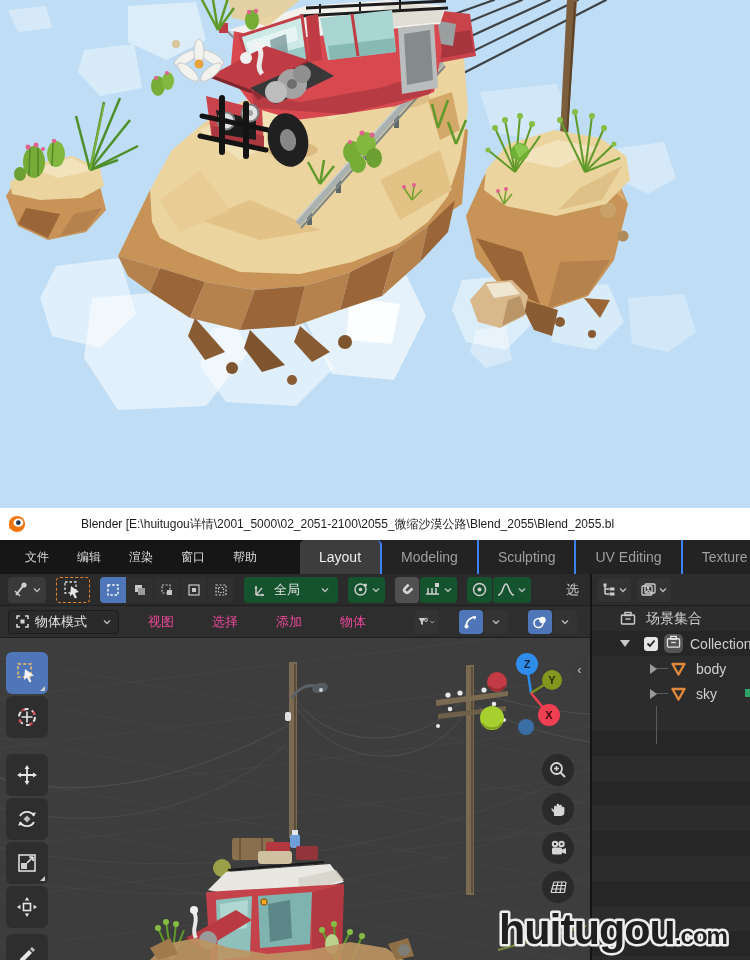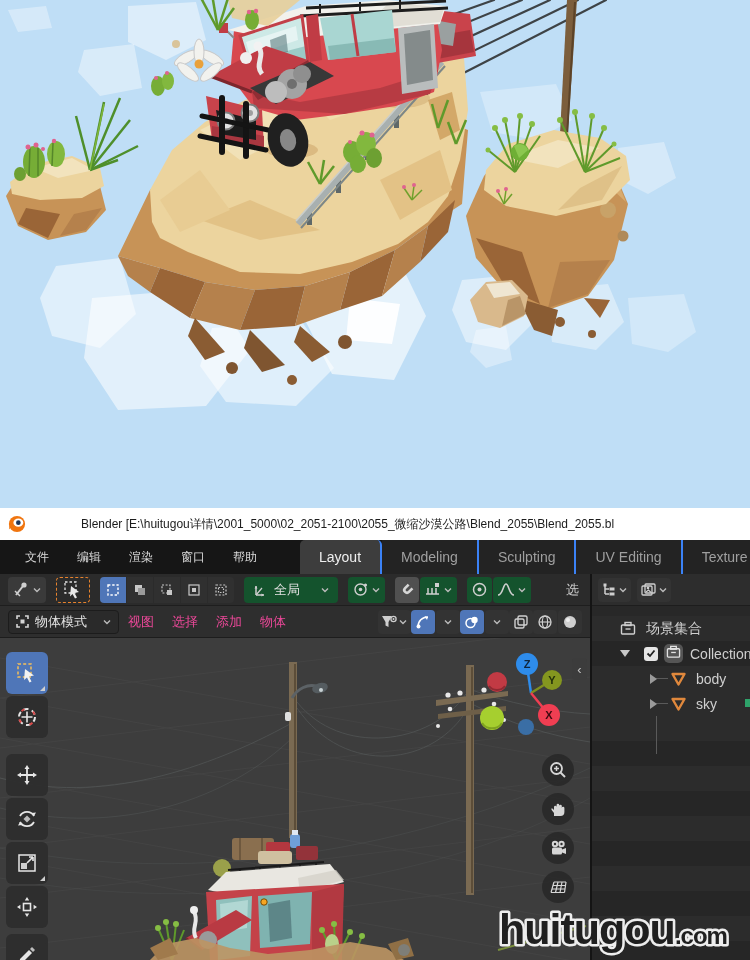--- a/index.html
+++ b/index.html
@@ -35,41 +35,41 @@
   .ts-btn{height:26px;background:var(--buttonBg);border-radius:4px;display:flex;align-items:center;padding:0 4px;gap:2px;}
   .ts-btn.flat{background:#14532d;}
   .tool-active{border:1px dashed var(--accentOrange);background:transparent;padding:0 6px;}
   .seg-group{display:flex;height:26px;border-radius:4px;overflow:hidden;gap:1px;}
   .seg{width:26px;height:26px;background:#303030;display:flex;align-items:center;justify-content:center;}
   .seg.active{background:var(--accentBlue);}
   .chev{width:10px;height:10px;display:inline-block;}
   .label-cn{color:#e0e0e0;font-size:13px;white-space:nowrap;}
   .clipped-opt{width:16px;overflow:hidden;color:#d0d0d0;font-size:13px;margin-left:auto;}
   
-  .vp-header{height:32px;background:var(--headerBg);border-bottom:1px solid #1d1d1d;display:flex;align-items:center;padding:0 8px;gap:0;overflow:hidden;}
+  .vp-header{height:32px;background:var(--headerBg);border-bottom:1px solid #1d1d1d;display:flex;align-items:center;padding:0 8px;gap:20px;overflow:hidden;}
   .mode-dd{height:24px;background:#2a2a2a;border:1px solid #1c1c1c;border-radius:4px;display:flex;align-items:center;gap:5px;padding:0 6px;color:#e4e4e4;font-size:13px;white-space:nowrap;}
   .vp-menu{color:#ec4899;font-size:13px;padding:0 9px;white-space:nowrap;}
   .hd-btn{height:24px;min-width:24px;background:#333333;border-radius:4px;display:flex;align-items:center;justify-content:center;padding:0 3px;gap:1px;}
   .hd-btn.blue{background:var(--accentBlue);}
   .hd-group{display:flex;gap:1px;}
   
   .vp-canvas{position:relative;height:322px;background:var(--viewportBg);overflow:hidden;}
   .overlay-text{position:absolute;left:95px;top:8px;color:#d9d9d9;}
   .overlay-text .l1{font-size:13px;font-weight:bold;color:#e6e6e6;}
   .overlay-text .l2{font-size:14px;margin-top:8px;}
   .toolshelf{position:absolute;left:6px;top:14px;width:44px;display:flex;flex-direction:column;}
   .shelf-btn{width:42px;height:42px;border-radius:6px;background:rgba(44,44,44,.92);margin-bottom:2px;display:flex;align-items:center;justify-content:center;position:relative;}
   .shelf-btn.active{background:var(--accentBlue);}
   .shelf-btn.gap{margin-top:14px;}
   .corner-tri{position:absolute;right:3px;bottom:3px;width:0;height:0;border-left:5px solid transparent;border-bottom:5px solid #cfcfcf;}
   .nav-btn{position:absolute;left:542px;width:32px;height:32px;border-radius:50%;background:rgba(40,40,40,.88);display:flex;align-items:center;justify-content:center;}
   .collapse-tab{position:absolute;right:3px;top:20px;width:15px;height:22px;background:#3c3c3c;border-radius:4px;color:#c3c3c3;font-size:13px;display:flex;align-items:center;justify-content:center;}
   
   .ol-header{height:32px;background:#2d2d2d;border-bottom:1px solid #1d1d1d;display:flex;align-items:center;padding:0 6px;gap:6px;}
-  .ol-rows{position:relative;flex:1;display:flex;flex-direction:column;margin-top:10px;}
+  .ol-rows{position:relative;flex:1;display:flex;flex-direction:column;}
   .ol-row{height:25px;display:flex;align-items:center;position:relative;font-size:14px;color:#cfcfcf;white-space:nowrap;}
   .rowA{background:var(--outlinerRowA);} .rowB{background:var(--outlinerRowB);}
   .ol-stripes{flex:1;background:repeating-linear-gradient(180deg,var(--outlinerRowA) 0 25px,var(--outlinerRowB) 25px 50px);}
   .tri-down{width:0;height:0;border-left:5px solid transparent;border-right:5px solid transparent;border-top:7px solid #c8c8c8;}
   .tri-right{width:0;height:0;border-top:5px solid transparent;border-bottom:5px solid transparent;border-left:7px solid #9a9a9a;}
   .checkbox{width:14px;height:14px;background:#e6e6e6;border-radius:3px;display:flex;align-items:center;justify-content:center;}
   .icon-hl{background:#555555;border-radius:5px;padding:1px 2px;}
   .tree-vline{position:absolute;left:64px;top:0;width:1px;background:#5a5a5a;}
   .tree-stub{position:absolute;left:64px;width:12px;height:1px;background:#5a5a5a;}
   .green-tick{position:absolute;right:0;width:5px;height:8px;background:var(--selectGreen);}

